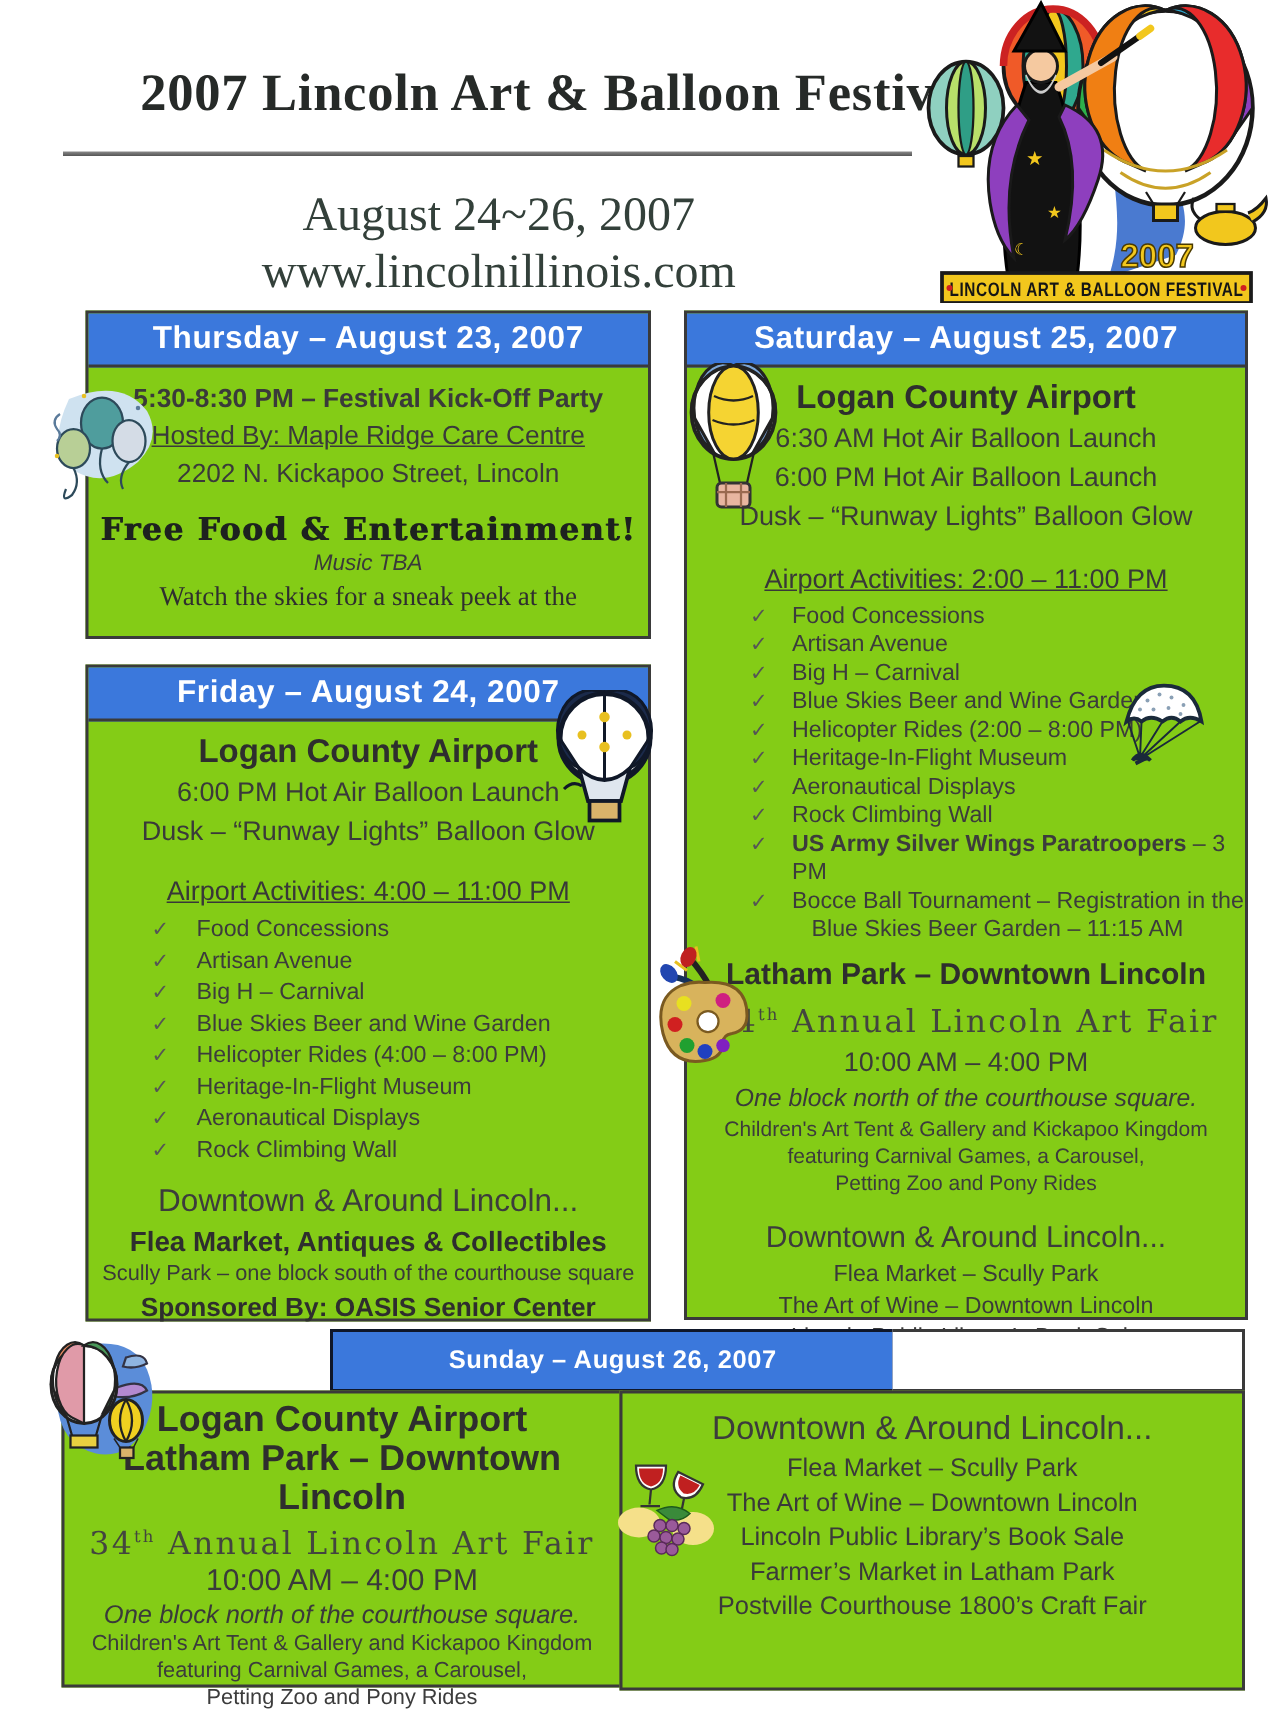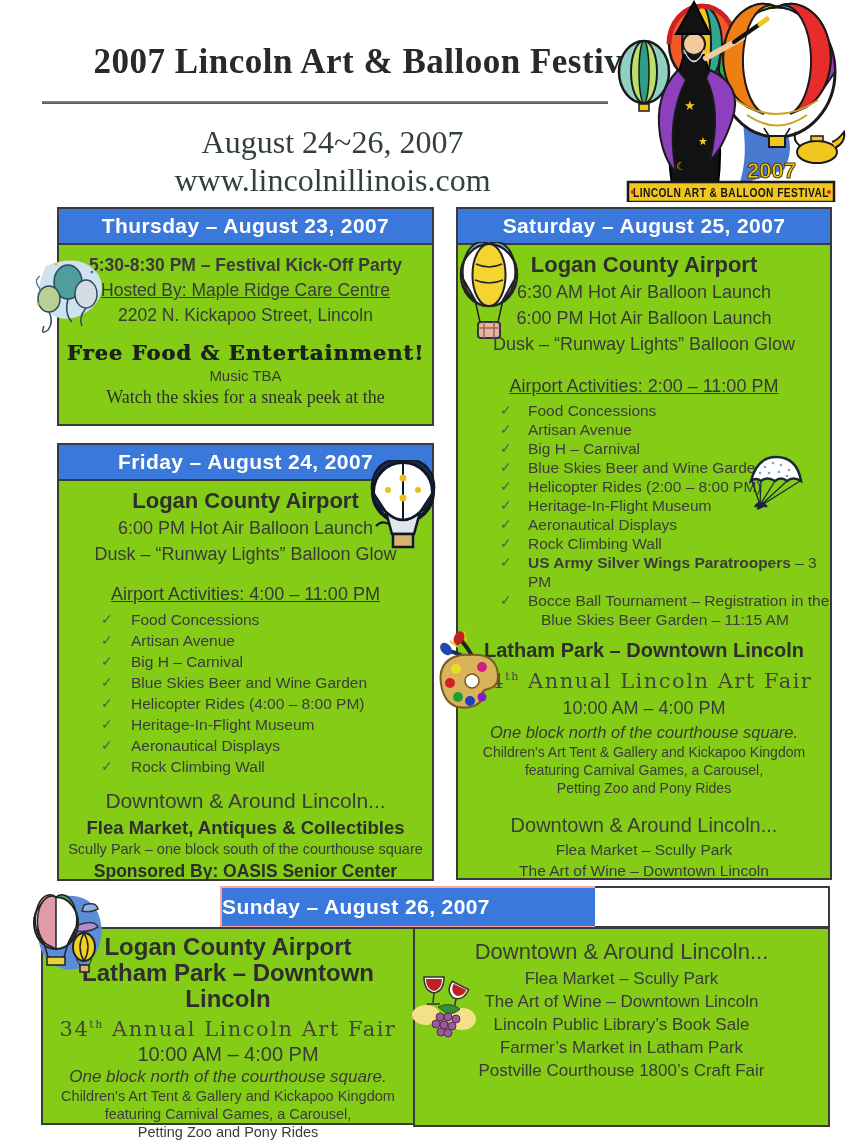--- a/index.html
+++ b/index.html
@@ -18,22 +18,22 @@
     background:linear-gradient(#8a8a8a,#555); }
   .date-line{ position:absolute; left:50px; top:124px; width:565px; text-align:center;
     font-family:"Liberation Serif","DejaVu Serif",serif; font-size:32px; color:#33403a;}
   .url-line{ position:absolute; left:50px; top:162px; width:565px; text-align:center;
     font-family:"Liberation Serif","DejaVu Serif",serif; font-size:32px; color:#33403a;}
 
   
   .box{ position:absolute; background:#84cc16; border:2px solid #3a3a3a; }
   .bar{ height:36px; background:#3b78dc; border-bottom:2px solid #3a3a3a;
     color:#fff; font-weight:700; font-size:21px; text-align:center; line-height:34px; letter-spacing:.4px; }
-  .bar-floating{ position:absolute; background:#3b78dc; border:2px solid #fca5a5;
-    color:#fff; font-weight:700; font-size:21px; text-align:left; line-height:38px; letter-spacing:.4px; }
+  .bar-floating{ position:absolute; background:#3b78dc; border:2px solid #0f172a;
+    color:#fff; font-weight:700; font-size:17px; text-align:center; line-height:38px; letter-spacing:.4px; }
   .center{ text-align:center; }
   .bold{ font-weight:700; }
   .venue{ font-size:22px; font-weight:700; color:#2e2e2e; line-height:28px; }
   .venue-lg{ font-size:24px; font-weight:700; color:#2e2e2e; line-height:26px; }
   .launch{ font-size:18px; line-height:26px; color:#3a3a3a; }
   .act-head{ font-size:18px; text-decoration:underline; line-height:26px; color:#383838; }
   .checklist{ margin-left:36px; margin-top:2px; text-align:left; }
   .check-item{ display:flex; align-items:flex-start; font-size:15.5px; color:#3c3c3c; }
   .roomy .check-item{ line-height:21px; }
   .tight .check-item{ line-height:19px; }
@@ -129,21 +129,21 @@
     </svg>
   </div>
 
   <div class="box" style="left:57px; top:207px; width:377px; height:219px;">
     <div class="bar">Thursday – August 23, 2007</div>
     <div class="center" style="margin-top:8px;">
       <div class="bold" style="font-size:17.5px; line-height:25px;">5:30-8:30 PM – Festival Kick-Off Party</div>
       <div class="underline" style="font-size:17.5px; line-height:25px;">Hosted By: Maple Ridge Care Centre</div>
       <div style="font-size:17.5px; line-height:25px;">2202 N. Kickapoo Street, Lincoln</div>
       <div class="freefood" style="margin-top:12px;">Free Food &amp; Entertainment!</div>
-      <div style="font-size:15px; line-height:20px;">Music TBA</div>
+      <div style="font-style:italic; font-size:15px; line-height:20px;">Music TBA</div>
       <div class="serif" style="font-size:18px; line-height:22px; color:#2f2f2f;">Watch the skies for a sneak peek at the</div>
     </div>
   </div>
 
   <div class="box" style="left:57px; top:443px; width:377px; height:438px;">
     <div class="bar">Friday – August 24, 2007</div>
     <div class="center" style="margin-top:6px;">
       <div class="venue">Logan County Airport</div>
       <div class="launch">6:00 PM Hot Air Balloon Launch</div>
       <div class="launch">Dusk – “Runway Lights” Balloon Glow</div>

